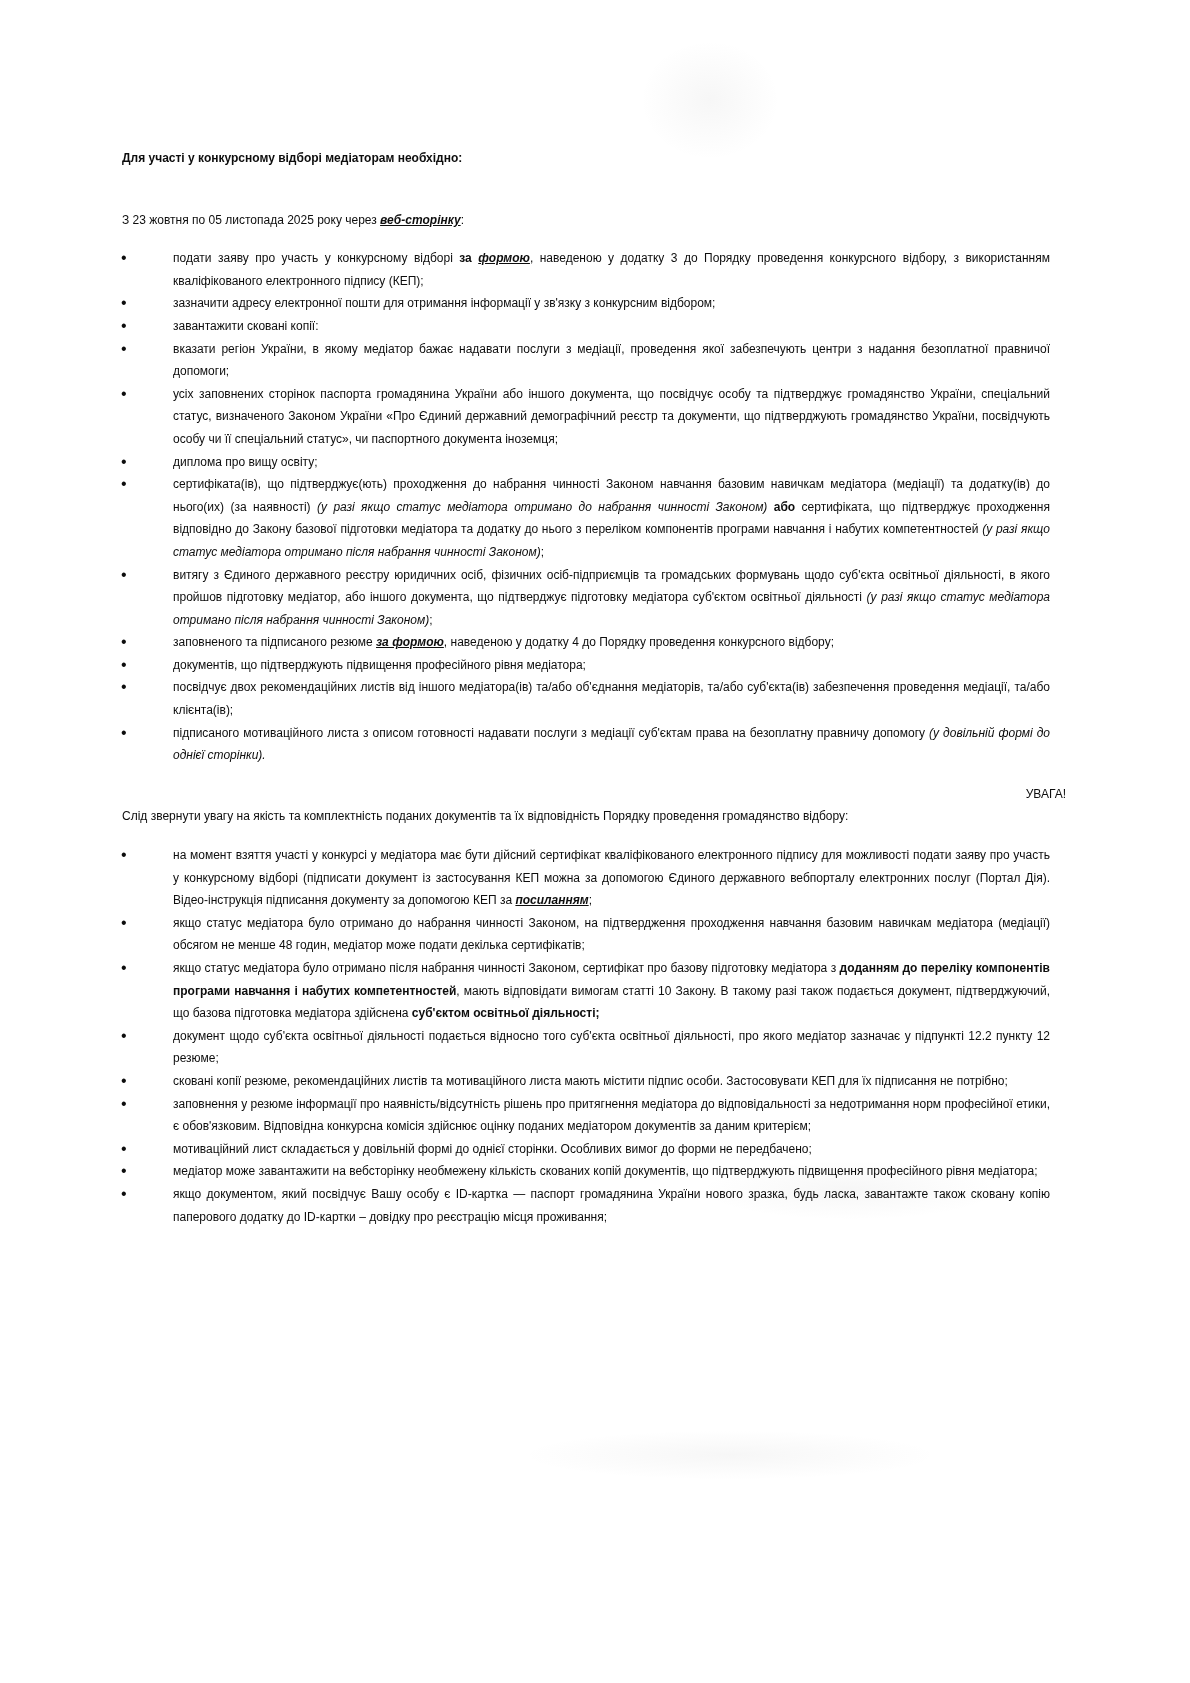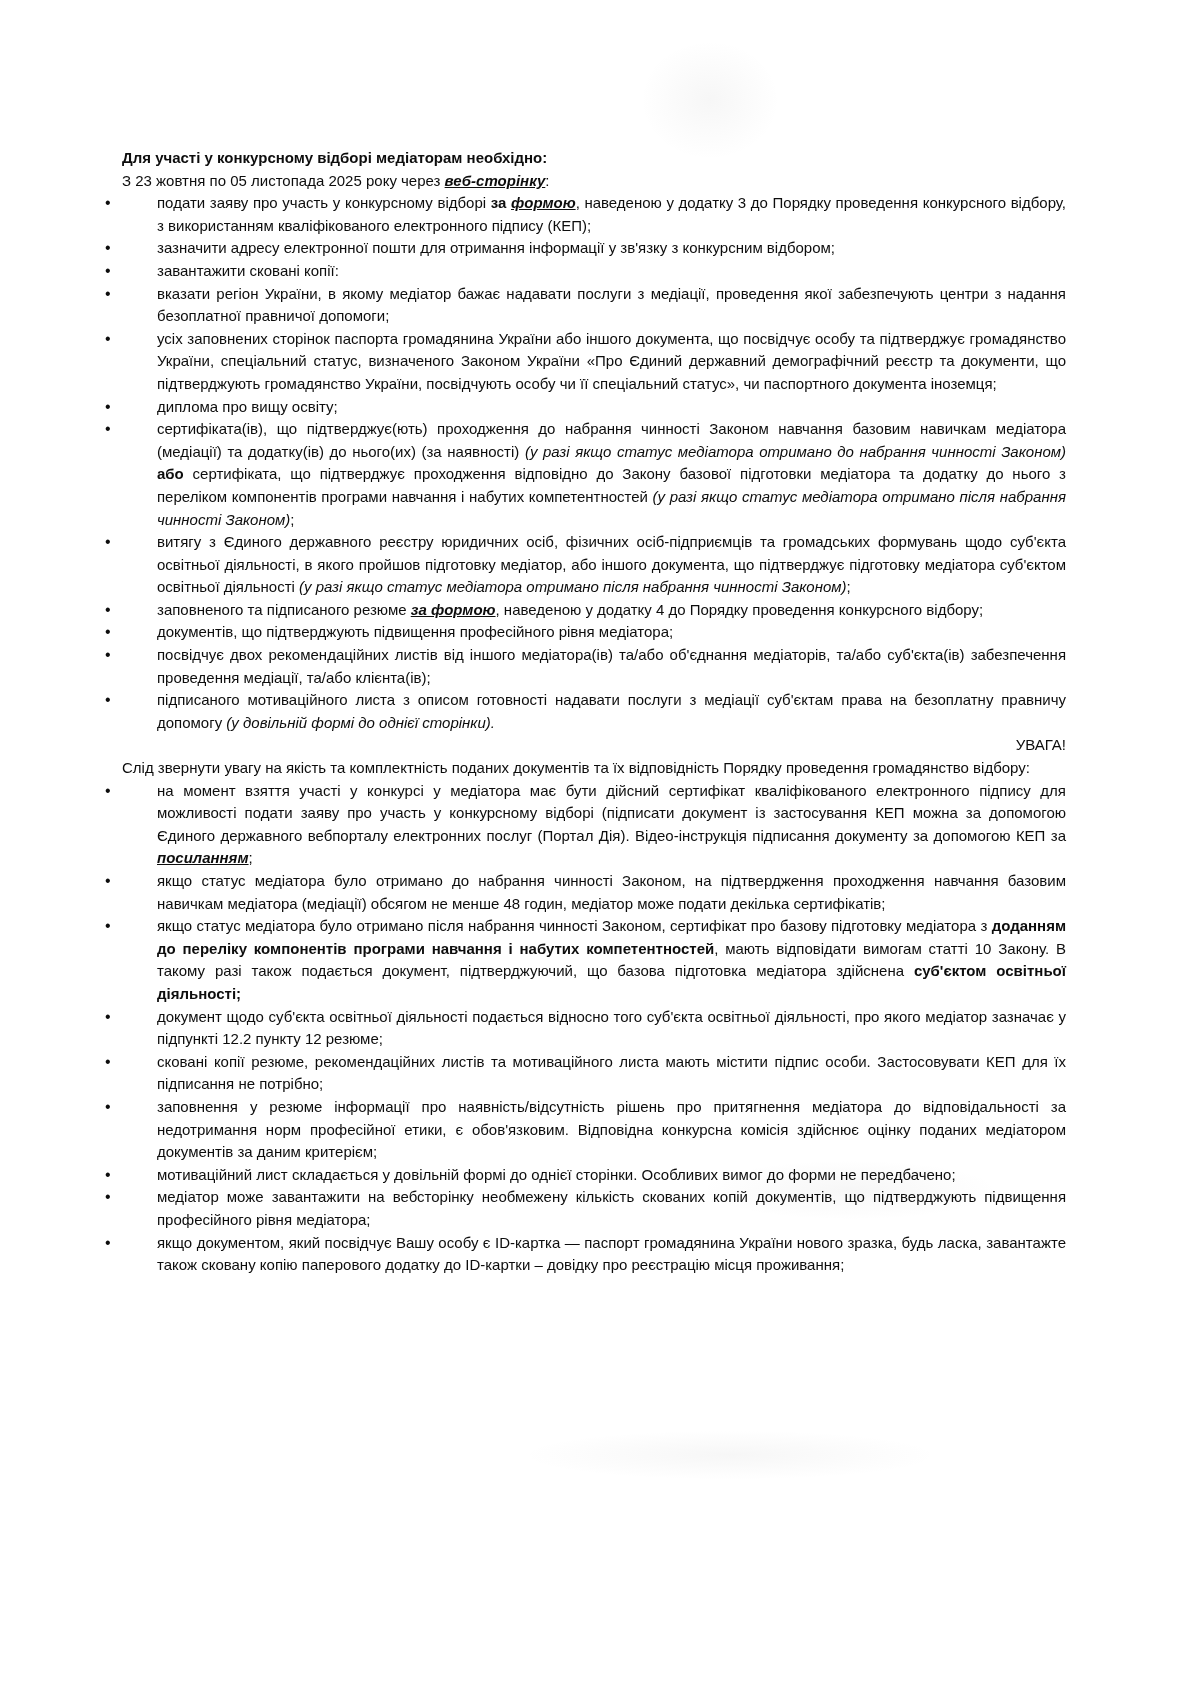--- a/index.html
+++ b/index.html
@@ -16,45 +16,46 @@
     background: #ffffff;
     overflow: hidden;
     box-sizing: border-box;
   }
   .doc-body {
     position: absolute;
     left: 122px;
     top: 147px;
     width: 944px;
     font-family: "Liberation Sans", "DejaVu Sans", sans-serif;
-    font-size: 15px;
+    font-size: 12px;
     line-height: 22.6px;
     color: #0d0d0d;
     text-align: justify;
     text-justify: inter-word;
     -webkit-font-smoothing: antialiased;
   }
   .para {
     margin: 0;
     text-align: justify;
   }
   .para.lead {
     font-weight: bold;
     text-align: left;
   }
   .para.plain {
     text-align: left;
+    margin-top: 39px;
   }
   .para.attention {
     font-weight: normal;
     text-align: right;
   }
   ul.bullets {
     list-style: none;
-    margin: 0;
+    margin: 16px;
     padding: 0;
   }
   ul.bullets > li {
     position: relative;
     padding-left: 35px;
     margin: 0;
     text-align: justify;
     text-justify: inter-word;
   }
   ul.bullets > li::before {

